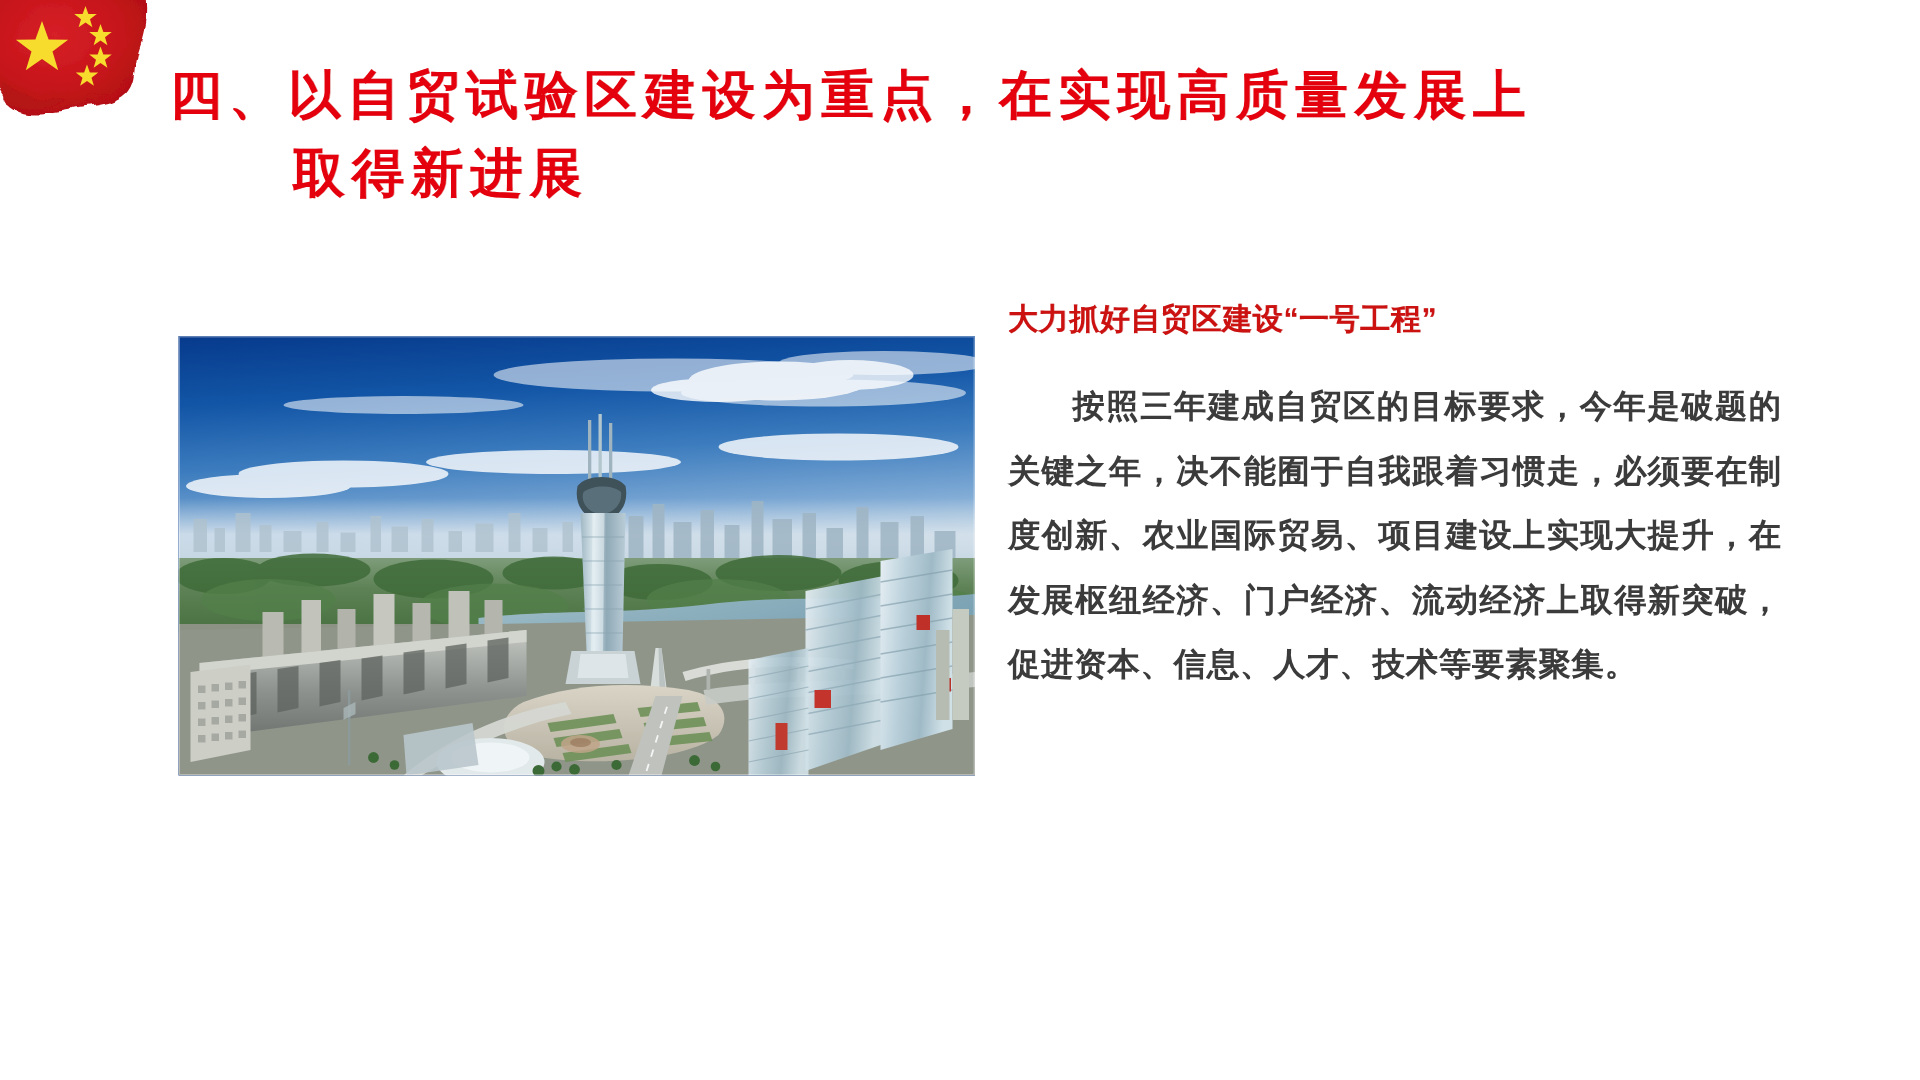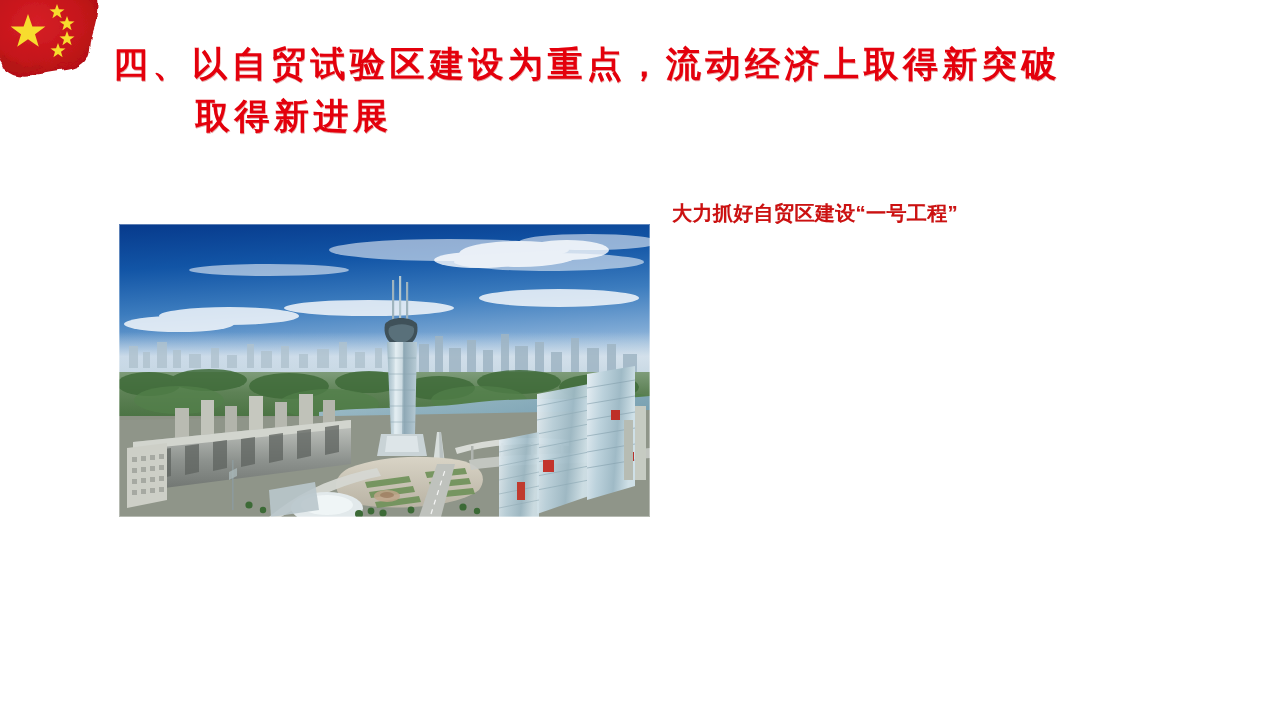--- a/index.html
+++ b/index.html
@@ -119,21 +119,21 @@
 
         <polygon points="57,4 58.9,9.3 64.5,9.4 60,12.8 61.6,18.2 57,15 52.4,18.2 54,12.8 49.5,9.4 55.1,9.3"></polygon>
         <polygon points="67,16 68.9,21.3 74.5,21.4 70,24.8 71.6,30.2 67,27 62.4,30.2 64,24.8 59.5,21.4 65.1,21.3"></polygon>
         <polygon points="67,31 68.9,36.3 74.5,36.4 70,39.8 71.6,45.2 67,42 62.4,45.2 64,39.8 59.5,36.4 65.1,36.3"></polygon>
         <polygon points="58,43 59.9,48.3 65.5,48.4 61,51.8 62.6,57.2 58,54 53.4,57.2 55,51.8 50.5,48.4 56.1,48.3"></polygon>
       </g>
     </svg>
   </div>
 
   <div class="title-block">
-    <div class="title-line l1">四、以自贸试验区建设为重点，流动经济上取得新突破</div>
+    <div class="title-line l1">四、以自贸试验区建设为重点，在实现高质量发展上</div>
     <div class="title-line l2">取得新进展</div>
   </div>
 
   <div class="picture">
     <svg class="pic-svg" viewBox="0 0 531 293" preserveAspectRatio="none" xmlns="http://www.w3.org/2000/svg">
       <defs>
         <linearGradient id="sky" x1="0" y1="0" x2="0.18" y2="1">
           <stop offset="0%" stop-color="#073A8C"></stop>
           <stop offset="28%" stop-color="#1255A6"></stop>
           <stop offset="55%" stop-color="#3C7CBE"></stop>
@@ -402,15 +402,16 @@
         <circle cx="130" cy="281" r="3.6"></circle>
           <circle cx="144" cy="286" r="3.2"></circle>
       </g>
 
       <rect x="0" y="0" width="531" height="293" fill="none" stroke="#FFFFFF" stroke-width="2" opacity="0.35"></rect>
     </svg>
   </div>
 
   <div class="text-col">
     <div class="sub-heading">大力抓好自贸区建设“一号工程”</div>
+    <div class="body-para">按照三年建成自贸区的目标要求，今年是破题的关键之年，决不能囿于自我跟着习惯走，必须要在制度创新、农业国际贸易、项目建设上实现大提升，在发展枢纽经济、门户经济、流动经济上取得新突破，促进资本、信息、人才、技术等要素聚集。</div>
   </div>
 
 </div>
 
 </body></html>

